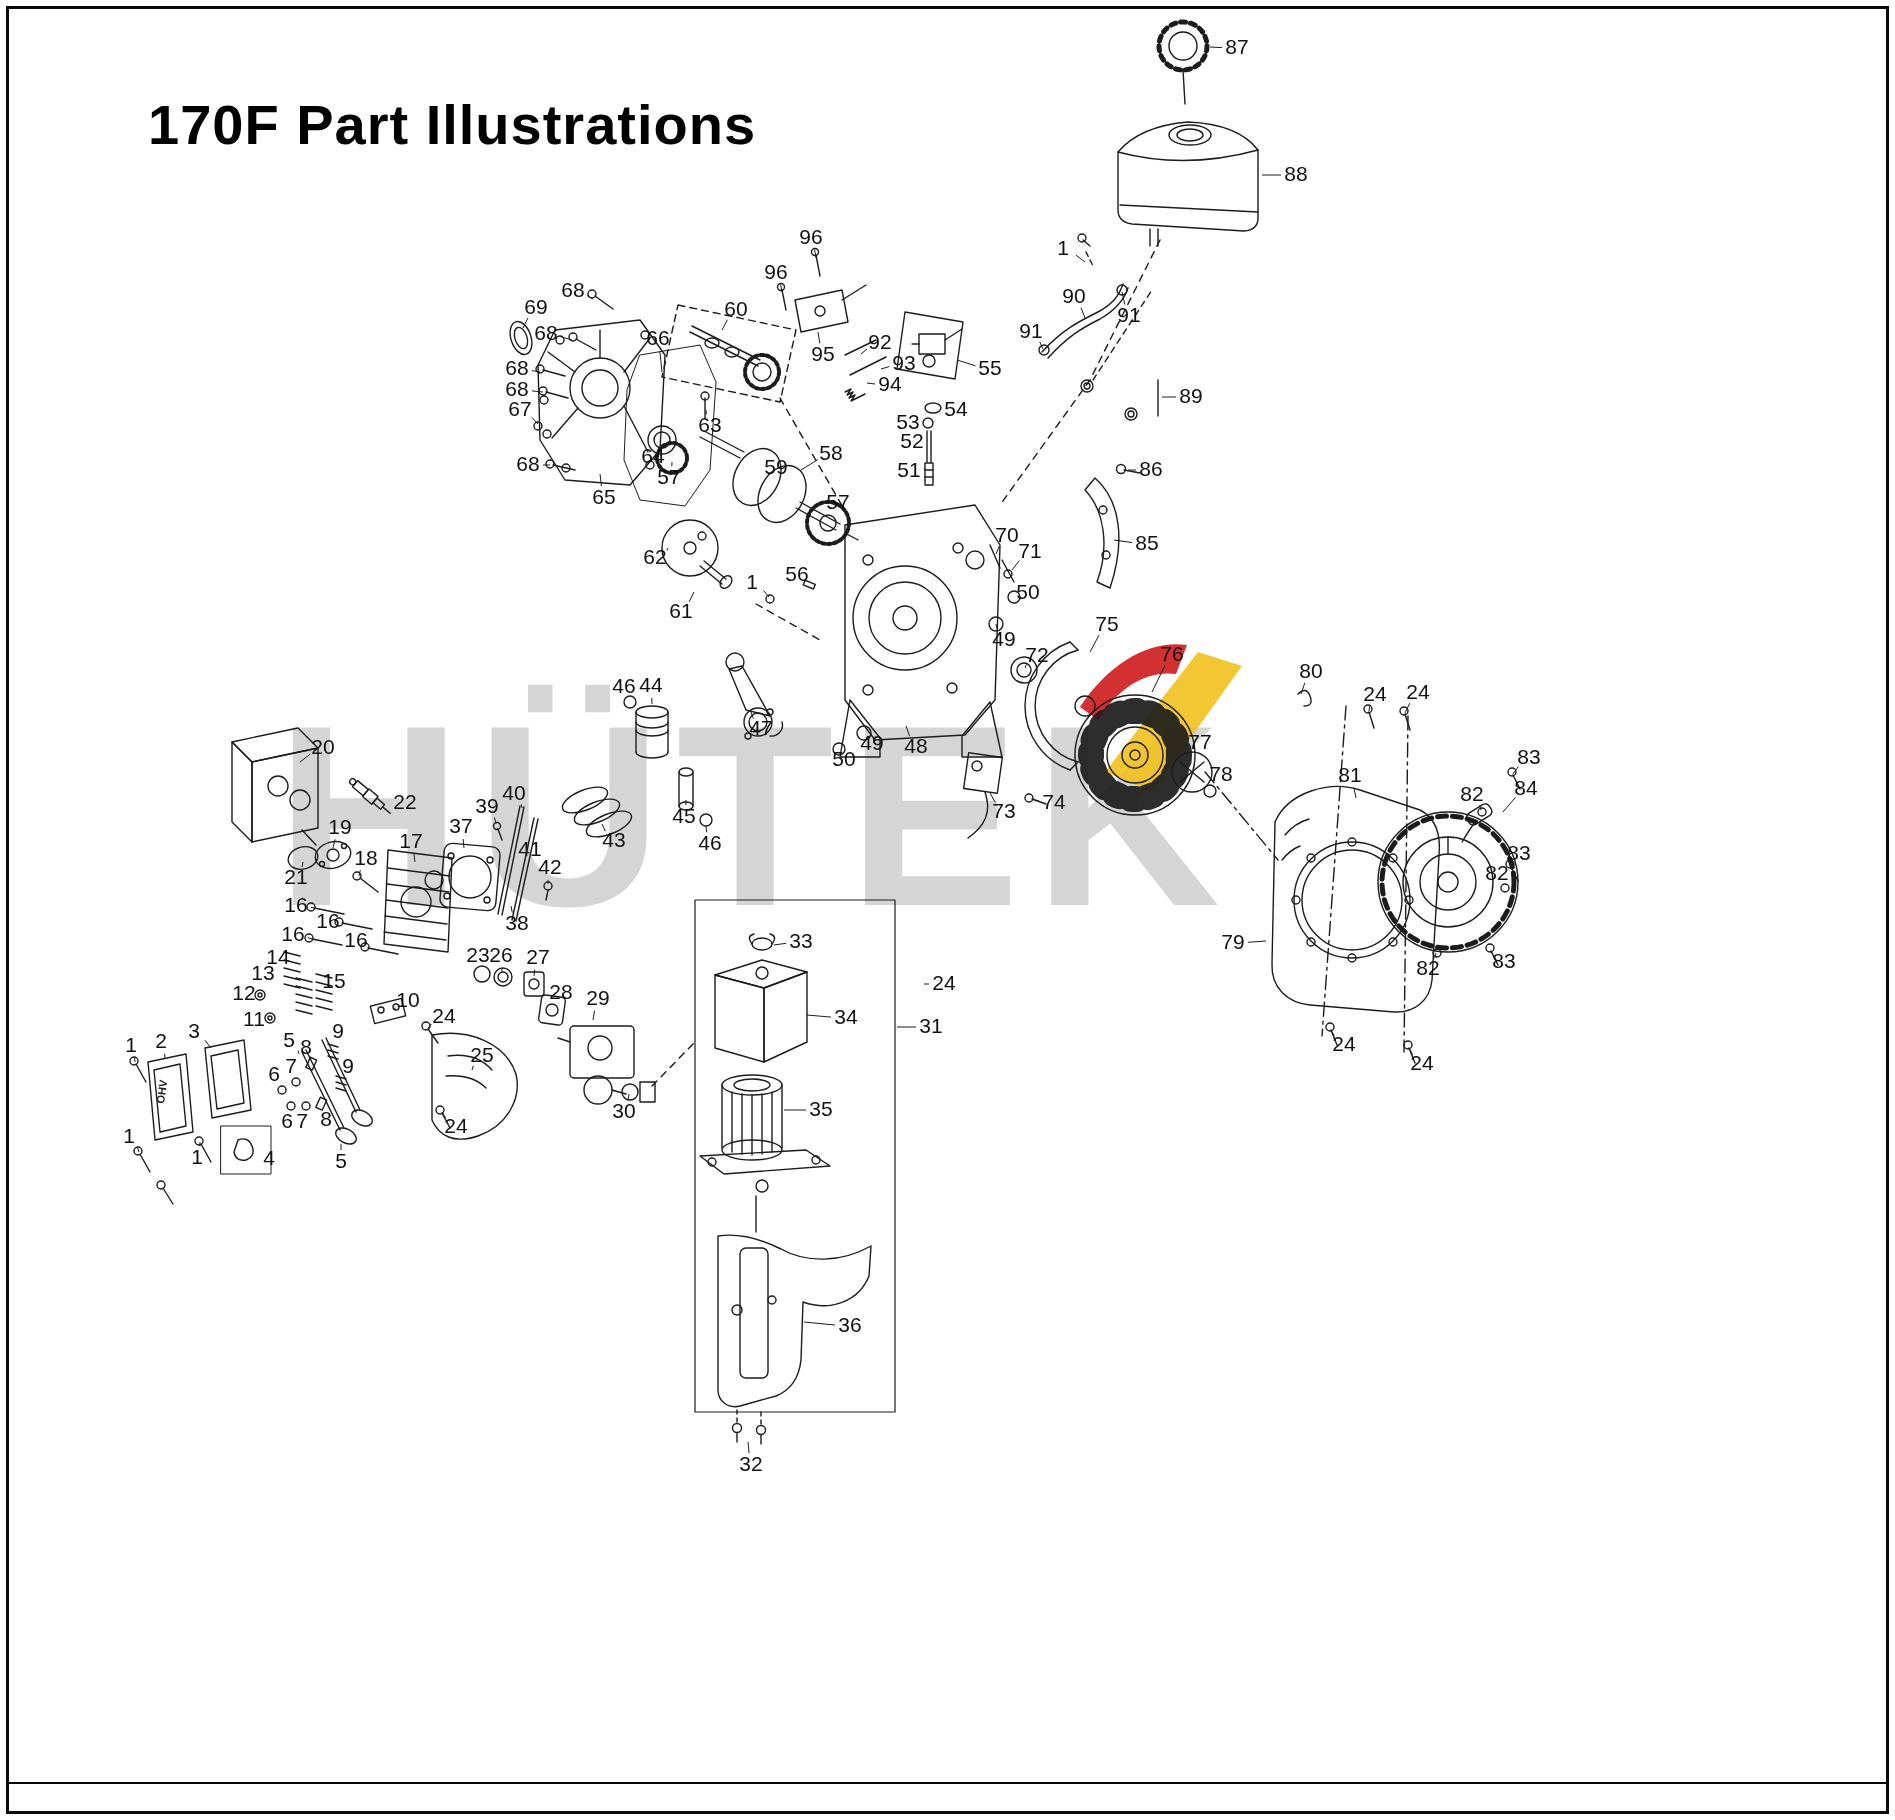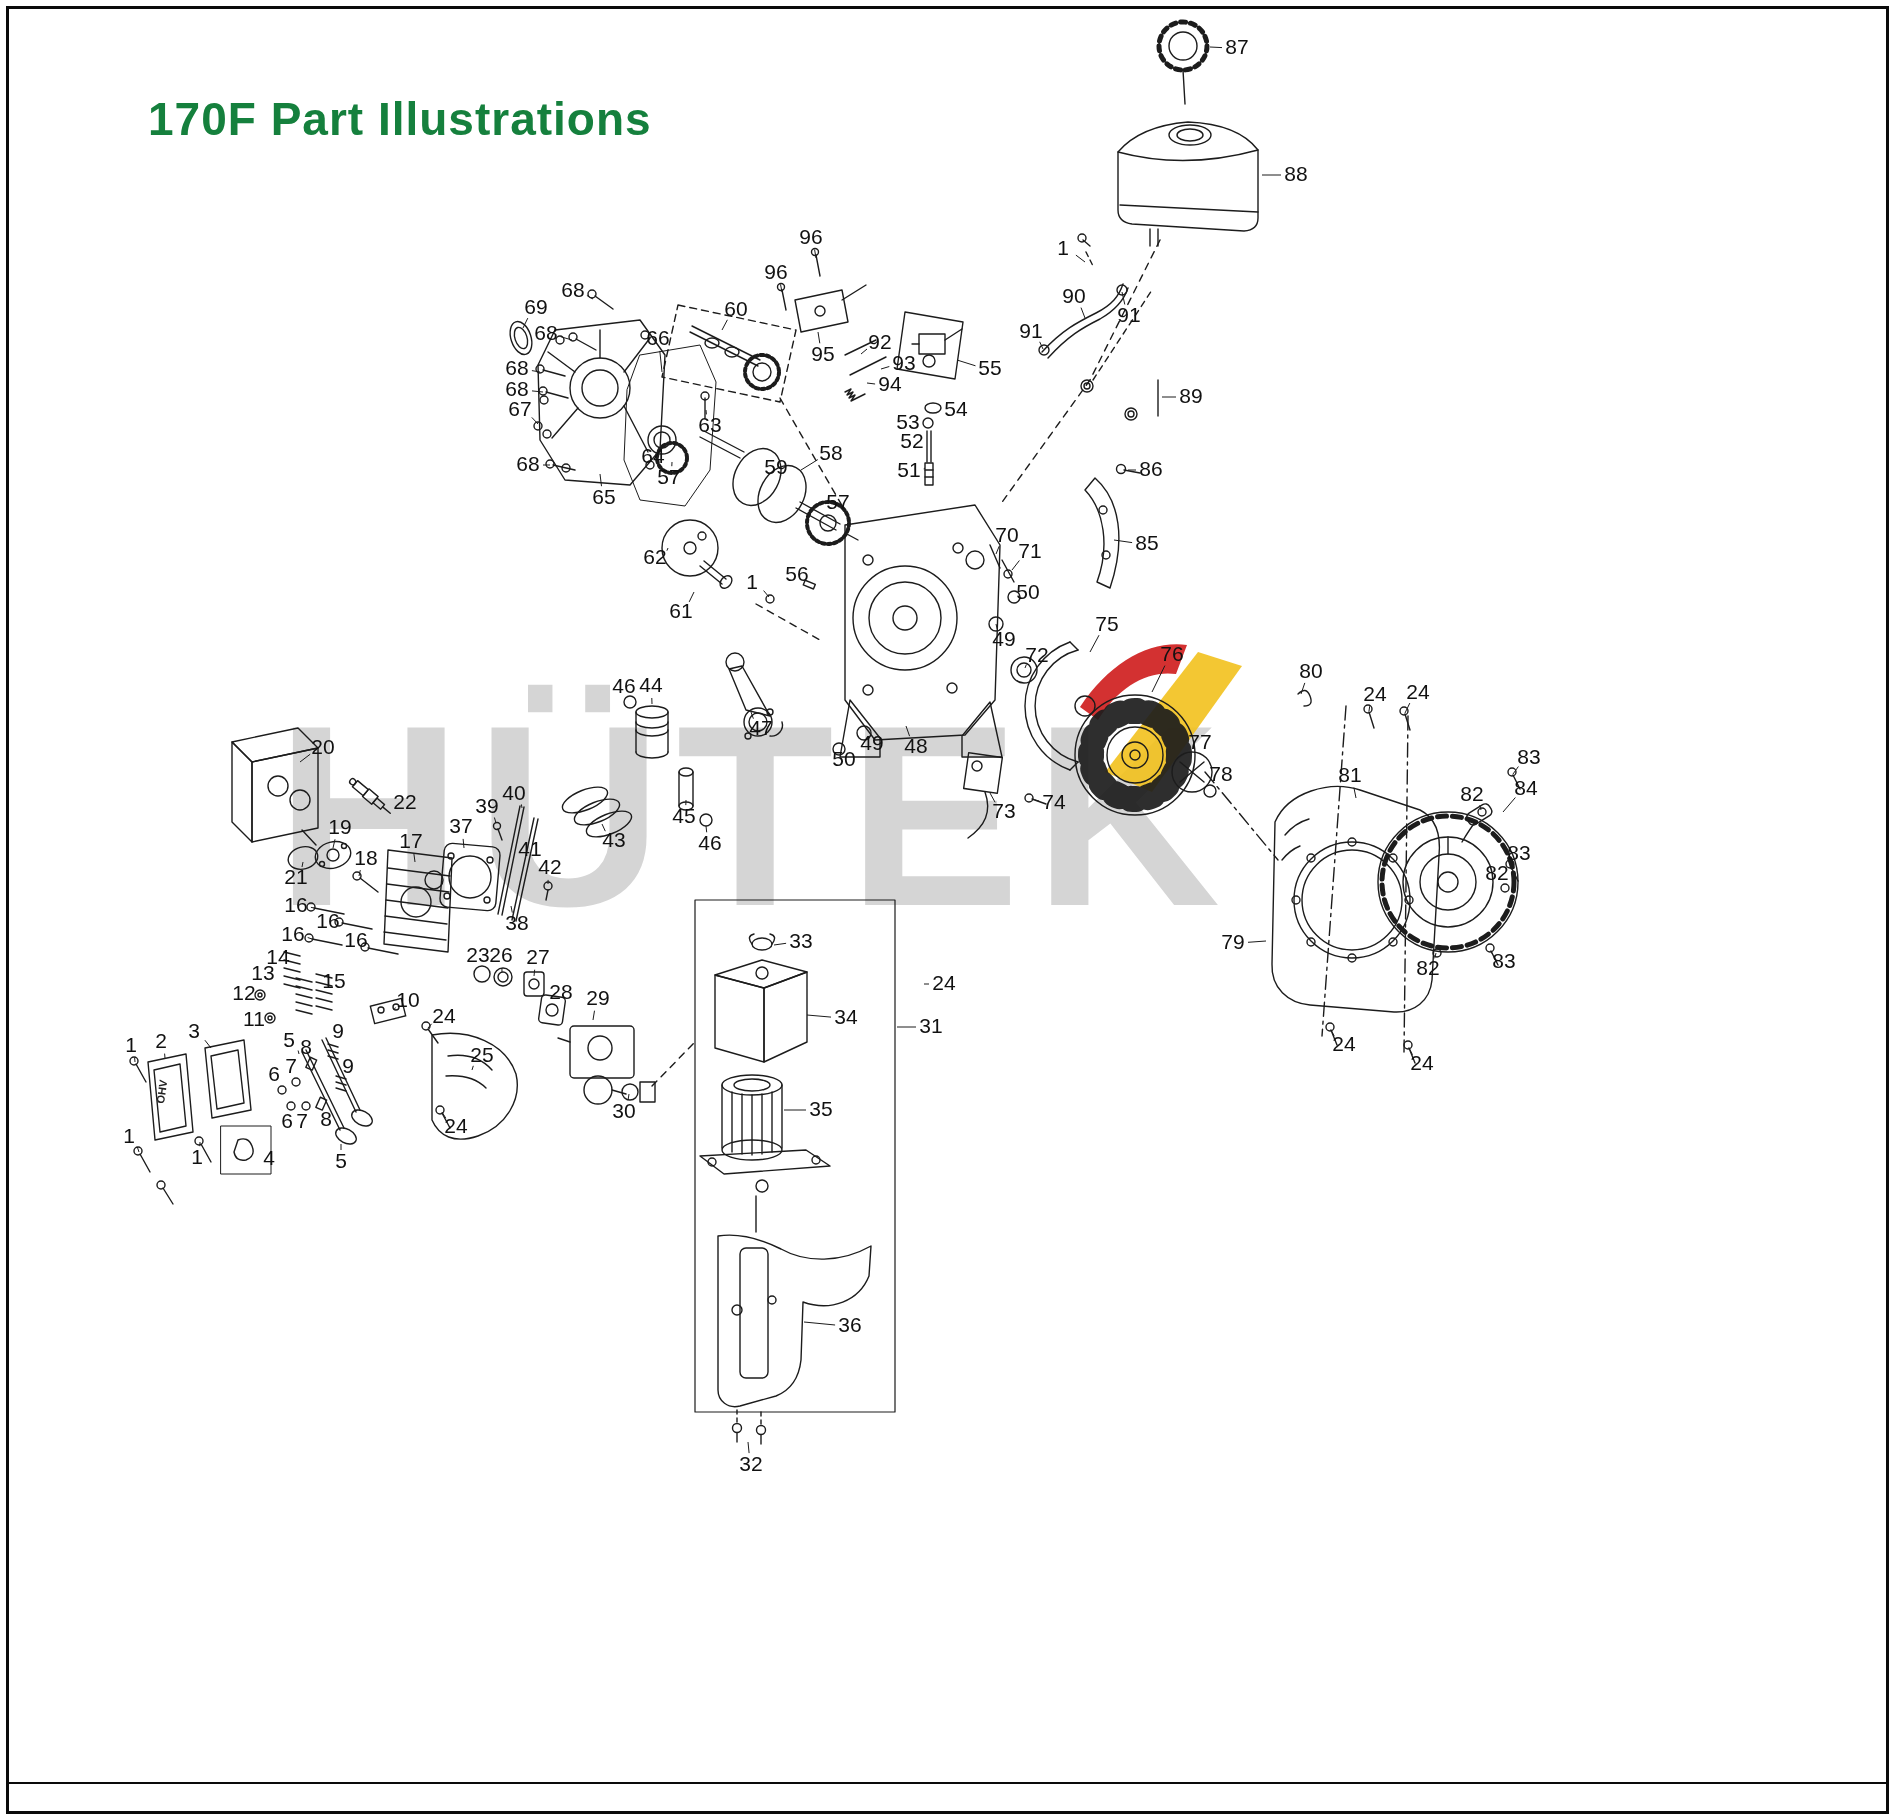--- a/index.html
+++ b/index.html
@@ -1,20 +1,20 @@
 <!DOCTYPE html>
 <html><head>
 <meta charset="utf-8">
 <style>
   html,body{margin:0;padding:0;background:#fff;}
   #page{position:relative;width:1895px;height:1820px;background:#fff;overflow:hidden;
         font-family:"Liberation Sans", sans-serif;}
   #frame{position:absolute;inset:6px;border:3px solid #0a0a0a;pointer-events:none;}
   #footer-line{position:absolute;left:9px;right:9px;top:1782px;border-top:2px solid #0a0a0a;}
-  #title{position:absolute;left:148px;top:92px;font-size:46px;font-weight:600;color:#15803d;
+  #title{position:absolute;left:148px;top:92px;font-size:56px;font-weight:600;color:#000000;
          letter-spacing:1px;}
   svg{position:absolute;left:0;top:0;}
   .lbl{font-size:21px;font-weight:500;fill:#111;}
   #watermark-text{font-size:258px;font-weight:700;fill:#c5c5c5;opacity:.72;letter-spacing:14px;}
   .ohv{font-size:11px;font-weight:700;fill:#222;}
 </style>
 </head>
 <body>
 
 <div id="page">

